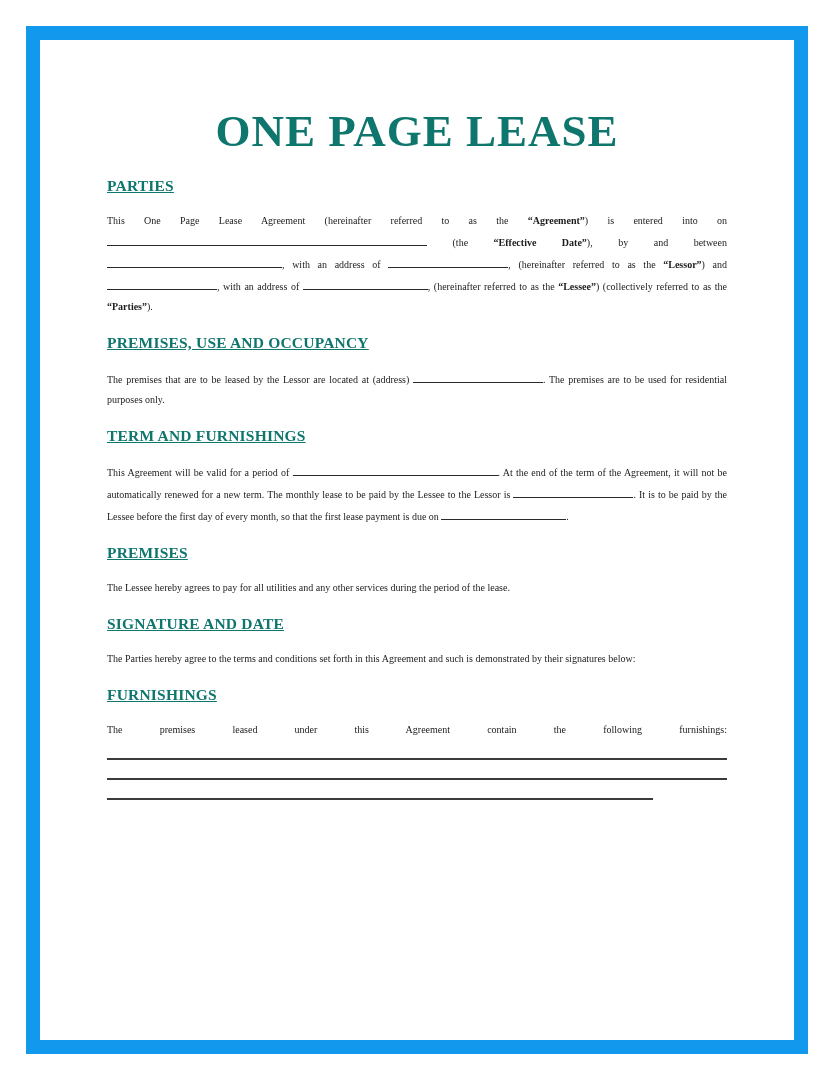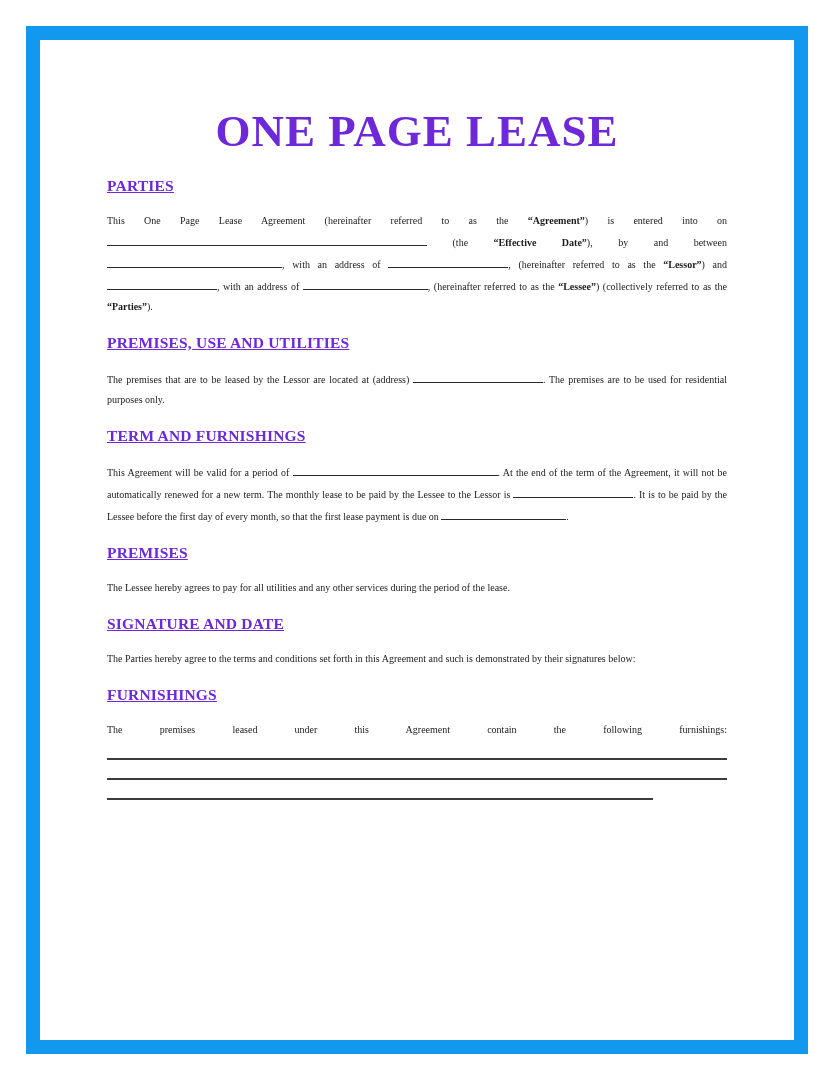--- a/index.html
+++ b/index.html
@@ -31,32 +31,32 @@
     top: 40px;
   }
   .doc-title {
     margin-top: 60px;
     margin-bottom: 10px;
     text-align: center;
     font-weight: 700;
     font-size: 45px;
     line-height: 62px;
     letter-spacing: 1px;
-    color: #6d28d9;
+    color: #0f766e;
   }
   .doc-section { margin-top: 16px; }
   .doc-section:first-child { margin-top: 14px; }
   .heading {
     font-size: 15.5px;
     line-height: 19px;
     margin: 0;
     font-weight: 700;
     text-decoration: underline;
     letter-spacing: 0.2px;
-    color: #6d28d9;
+    color: #0f766e;
   }
   .para {
     font-size: 10px;
     line-height: 20px;
     text-align: justify;
     margin: 16px 0 0 0;
   }
   .justify-last { text-align-last: justify; }
   .blank {
     display: inline-block;
@@ -78,21 +78,21 @@
 <div class="content">
   <div class="doc-title">
     <div>ONE PAGE LEASE</div>
   </div>
   <div id="sections">
       <section class="doc-section">
         <h2 class="heading">PARTIES</h2>
         <p class="para">This One Page Lease Agreement (hereinafter referred to as the <strong>“Agreement”</strong>) is entered into on <span class="blank" style="width: 320px;"></span> (the <strong>“Effective Date”</strong>), by and between <span class="blank" style="width: 175px;"></span>, with an address of <span class="blank" style="width: 120px;"></span>, (hereinafter referred to as the <strong>“Lessor”</strong>) and <span class="blank" style="width: 110px;"></span>, with an address of <span class="blank" style="width: 125px;"></span>, (hereinafter referred to as the <strong>“Lessee”</strong>) (collectively referred to as the <strong>“Parties”</strong>).</p>
       </section>
       <section class="doc-section">
-        <h2 class="heading">PREMISES, USE AND UTILITIES</h2>
+        <h2 class="heading">PREMISES, USE AND OCCUPANCY</h2>
         <p class="para">The premises that are to be leased by the Lessor are located at (address) <span class="blank" style="width: 130px;"></span>. The premises are to be used for residential purposes only.</p>
       </section>
       <section class="doc-section">
         <h2 class="heading">TERM AND FURNISHINGS</h2>
         <p class="para">This Agreement will be valid for a period of <span class="blank" style="width: 205px;"></span>. At the end of the term of the Agreement, it will not be automatically renewed for a new term. The monthly lease to be paid by the Lessee to the Lessor is <span class="blank" style="width: 120px;"></span>. It is to be paid by the Lessee before the first day of every month, so that the first lease payment is due on <span class="blank" style="width: 125px;"></span>.</p>
       </section>
       <section class="doc-section">
         <h2 class="heading">PREMISES</h2>
         <p class="para">The Lessee hereby agrees to pay for all utilities and any other services during the period of the lease.</p>
       </section>

